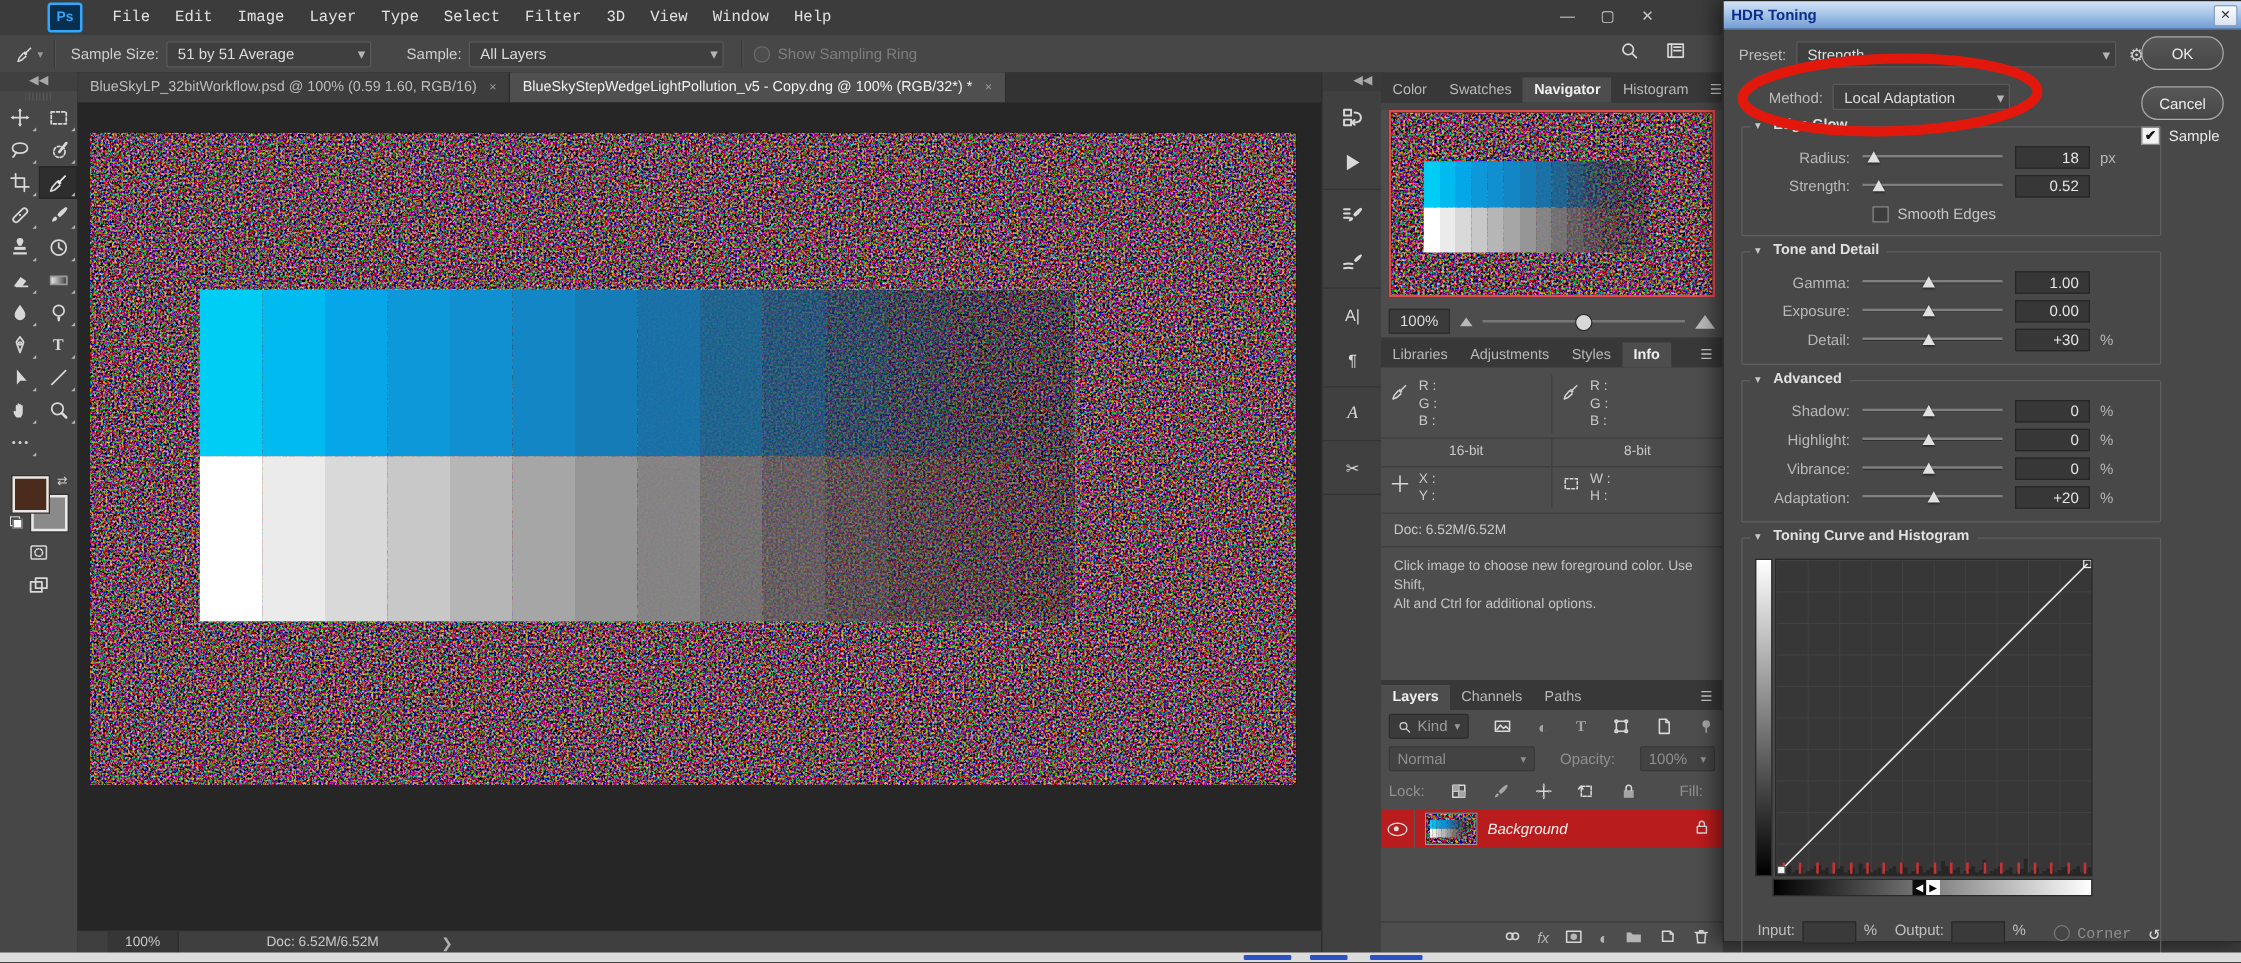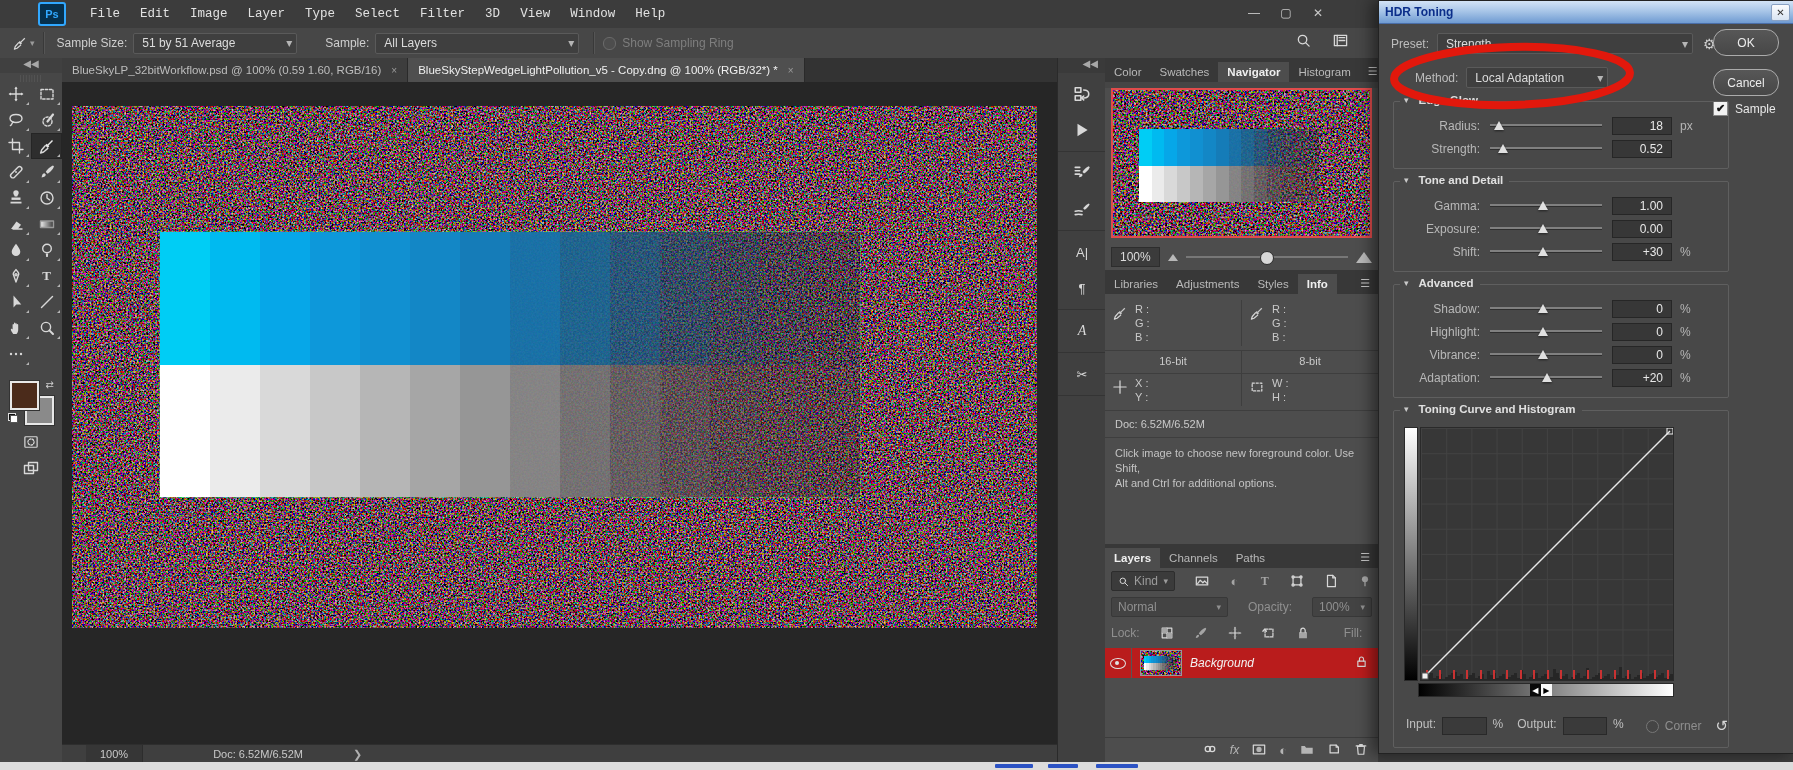--- a/index.html
+++ b/index.html
@@ -173,21 +173,21 @@
   #spikes{position:absolute;left:0;bottom:0;width:100%;height:16px;display:flex;align-items:flex-end;}
   #spikes div{width:3px;background:#262626;}
   #ticks{position:absolute;left:0;bottom:0;width:100%;height:11px;}
   #ticks div{position:absolute;bottom:1px;width:2px;height:9px;background:#c93232;}
   #hstrip{margin:2px 0 0 24px;width:254px;height:12px;background:linear-gradient(90deg,#000,#fff);position:relative;border:1px solid #2a2a2a;}
   .handle{position:absolute;top:0;width:11px;height:12px;display:flex;align-items:center;justify-content:center;font-size:8px;}
   #h-left{left:calc(48% - 11px);background:#0a0a0a;color:#fff;}
   #h-right{left:48%;background:#fafafa;color:#000;}
   #io-row{display:flex;align-items:flex-start;gap:6px;padding:20px 0 4px 12px;color:#c0c0c0;}
   .iobox{width:52px;height:16px;background:#3a3a3a;border:1px solid #292929;}
-  #corner{display:flex;align-items:center;gap:6px;margin-left:16px;color:#8f8f8f;}
+  #corner{display:flex;align-items:center;gap:6px;margin-left:16px;color:#8f8f8f;font-family:Liberation Mono, monospace;}
   #corner .radio{width:11px;height:11px;border-radius:50%;border:1px solid #777;background:#454545;}
   #reset-curve{color:#d5d5d5;font-size:15px;margin-left:8px;}
 
   #annotation{left:1388px;top:40px;width:254px;height:72px;pointer-events:none;}
   #bottom-band{left:0;top:762px;width:1793px;height:8px;background:#dcdcdc;}
   .band-blob{position:absolute;top:2px;height:4px;background:#2b52c4;border-radius:1px;}
   svg.lineart{stroke:#d8d8d8;fill:none;stroke-width:1.4;stroke-linecap:round;stroke-linejoin:round;}
 </style>
 </head>
 <body>
@@ -893,20 +893,24 @@
               <span class="unit">px</span>
             </div>
             <div class="srow">
               <span class="slabel">Strength:</span>
               <div class="track">
                 <div class="thumb" style="left: calc(12% - 5px);"></div>
               </div>
               <div class="vbox">0.52</div>
               <span class="unit"></span>
             </div>
+            <div class="chkrow">
+              <span class="chk"></span>
+              <span>Smooth Edges</span>
+            </div>
           </div>
           <div class="group">
             <div class="group-head">
               <span class="gchev">▾</span>
               <span class="gtitle">Tone and Detail</span>
             </div>
             <div class="srow">
               <span class="slabel">Gamma:</span>
               <div class="track">
                 <div class="thumb" style="left: calc(47% - 5px);"></div>
@@ -916,21 +920,21 @@
             </div>
             <div class="srow">
               <span class="slabel">Exposure:</span>
               <div class="track">
                 <div class="thumb" style="left: calc(47% - 5px);"></div>
               </div>
               <div class="vbox">0.00</div>
               <span class="unit"></span>
             </div>
             <div class="srow">
-              <span class="slabel">Shift:</span>
+              <span class="slabel">Detail:</span>
               <div class="track">
                 <div class="thumb" style="left: calc(47% - 5px);"></div>
               </div>
               <div class="vbox">+30</div>
               <span class="unit">%</span>
             </div>
           </div>
           <div class="group">
             <div class="group-head">
               <span class="gchev">▾</span>

